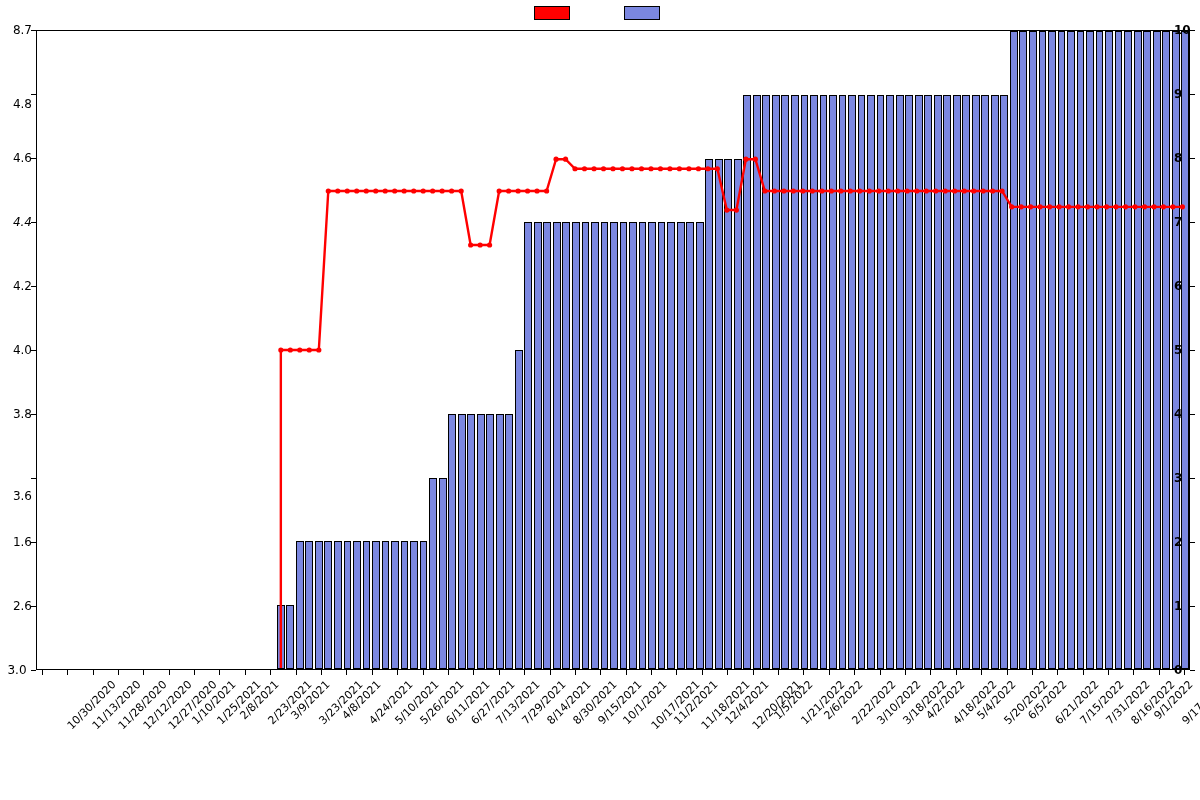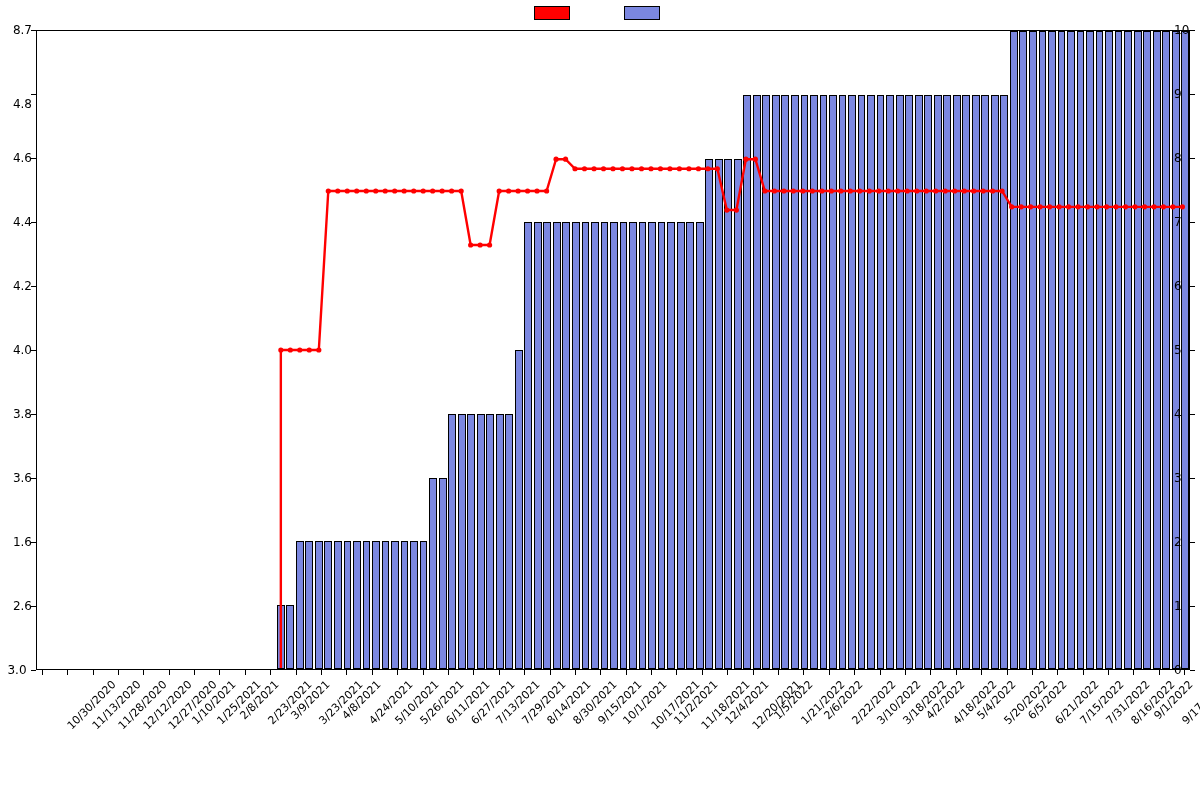--- a/index.html
+++ b/index.html
@@ -44,21 +44,21 @@
     height: 640px;
     border: 1.2px solid #000;
     box-sizing: border-box;
   }
   .y-label-left, .y-label-right {
     position: absolute;
     font-size: 12px;
     color: #000;
   }
   .y-label-left { text-align: right; width: 30px; left: 2px; transform: translateY(-50%); }
-  .y-label-right { text-align: left; width: 24px; right: 2px; transform: translateY(-50%); }
+  .y-label-right { text-align: left; width: 24px; right: 2px; transform: translateY(-50%); font-weight: bold; }
   .y-tick-left, .y-tick-right {
     position: absolute;
     width: 5px;
     height: 1px;
     background: #000;
   }
   .y-tick-left { left: 31px; }
   .y-tick-right { right: 5px; }
   .x-tick {
     position: absolute;
@@ -316,29 +316,29 @@
       </svg>
   </div>
 
   <div id="axis-left">
       <div class="y-label-left" style="top: 670px; text-align: center;">3.0</div>
       <div class="y-tick-left" style="top: 670px;"></div>
       <div class="y-label-left" style="top: 606px;">2.6</div>
       <div class="y-tick-left" style="top: 606px;"></div>
       <div class="y-label-left" style="top: 542px;">1.6</div>
       <div class="y-tick-left" style="top: 542px;"></div>
-      <div class="y-label-left" style="top: 478px;">3.6</div>
+      <div class="y-label-left" style="top: 496px;">3.6</div>
       <div class="y-tick-left" style="top: 478px;"></div>
       <div class="y-label-left" style="top: 414px;">3.8</div>
       <div class="y-tick-left" style="top: 414px;"></div>
       <div class="y-label-left" style="top: 350px;">4.0</div>
       <div class="y-tick-left" style="top: 350px;"></div>
       <div class="y-label-left" style="top: 286px;">4.2</div>
       <div class="y-tick-left" style="top: 286px;"></div>
-      <div class="y-label-left" style="top: 222px;">4.4</div>
+      <div class="y-label-left" style="top: 222px; font-style: italic;">4.4</div>
       <div class="y-tick-left" style="top: 222px;"></div>
       <div class="y-label-left" style="top: 158px;">4.6</div>
       <div class="y-tick-left" style="top: 158px;"></div>
       <div class="y-label-left" style="top: 104px;">4.8</div>
       <div class="y-tick-left" style="top: 94px;"></div>
       <div class="y-label-left" style="top: 30px;">8.7</div>
       <div class="y-tick-left" style="top: 30px;"></div>
     </div>
   <div id="axis-right">
       <div class="y-label-right" style="top: 670px;">0</div>

